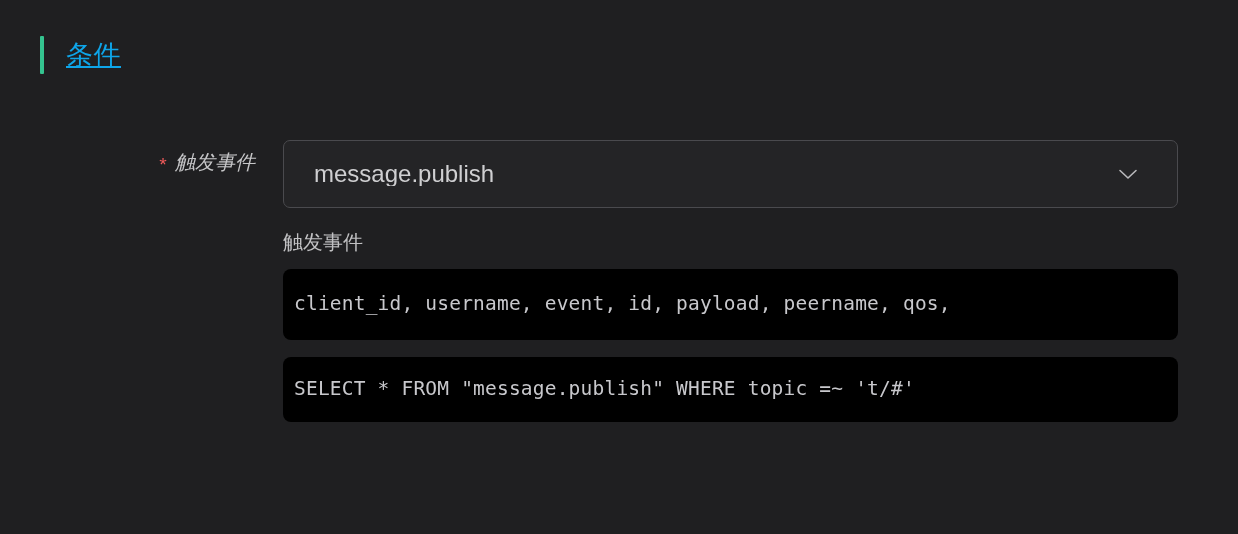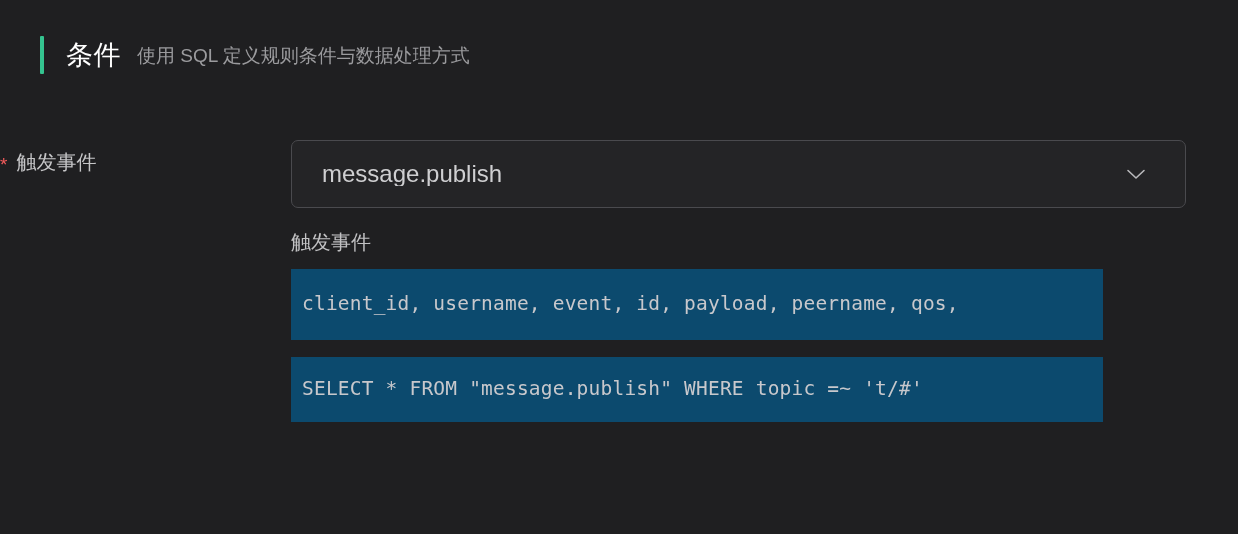--- a/index.html
+++ b/index.html
@@ -33,61 +33,64 @@
   .accent-bar {
     width: 4px;
     height: 38px;
     background: #34c38f;
     border-radius: 1px;
     margin-right: 22px;
     flex: 0 0 auto;
   }
   .section-title {
     font-size: 27px;
-    color: #ffffff;
+    color: #0ea5e9;
     letter-spacing: 0.5px;
     line-height: 1;
     white-space: nowrap;
+    text-decoration: underline;
   }
   .section-subtitle {
     font-size: 19px;
     color: #9b9b9e;
     margin-left: 16px;
     line-height: 1;
     white-space: nowrap;
   }
 
   
   .form-row {
     position: absolute;
     left: 0;
     top: 140px;
     width: 1238px;
     display: flex;
     align-items: flex-start;
   }
   .field-label {
     width: 255px;
+    text-align: right;
     padding-top: 12px;
     font-size: 20px;
     color: #c6c6c8;
     white-space: nowrap;
     line-height: 1;
     flex: 0 0 auto;
+    font-style: italic;
   }
   .required-star {
     color: #f35b5b;
     font-size: 19px;
     margin-right: 9px;
     position: relative;
     top: 2px;
   }
 
   .field-control {
-    margin-left: 36px;
+    margin-left: 28px;
     width: 895px;
     flex: 0 0 auto;
   }
 
   
   .select-box {
     position: relative;
     box-sizing: border-box;
     width: 895px;
     height: 68px;
@@ -122,25 +125,25 @@
     font-size: 20px;
     color: #c1c1c3;
     line-height: 1;
     white-space: nowrap;
   }
   .sub-label.first { margin-top: 24px; }
   .sub-label.second { margin-top: 29px; }
 
   .code-block {
     box-sizing: border-box;
-    background: #0c4a6e;
-    border-radius: 0;
+    background: #000000;
+    border-radius: 8px;
     margin-top: 17px;
     padding: 17px 0 18px 0;
-    width: 812px;
+    width: 895px;
   }
   .code-line {
     font-family: "DejaVu Sans Mono", monospace;
     font-size: 19.5px;
     color: #c8c8cc;
     line-height: 36px;
     padding: 0 22px 0 11px;
     white-space: pre-wrap;
     word-break: break-word;
     letter-spacing: 0.2px;
@@ -150,21 +153,20 @@
   }
 </style>
 </head>
 <body>
 
 <div class="page">
 
   <div class="section-header">
     <div class="accent-bar"></div>
     <div class="section-title">条件</div>
-    <div class="section-subtitle">使用 SQL 定义规则条件与数据处理方式</div>
   </div>
 
   <div class="form-row">
 
     <div class="field-label">
       <span class="required-star">*</span><span>触发事件</span>
     </div>
 
     <div class="field-control">
 

